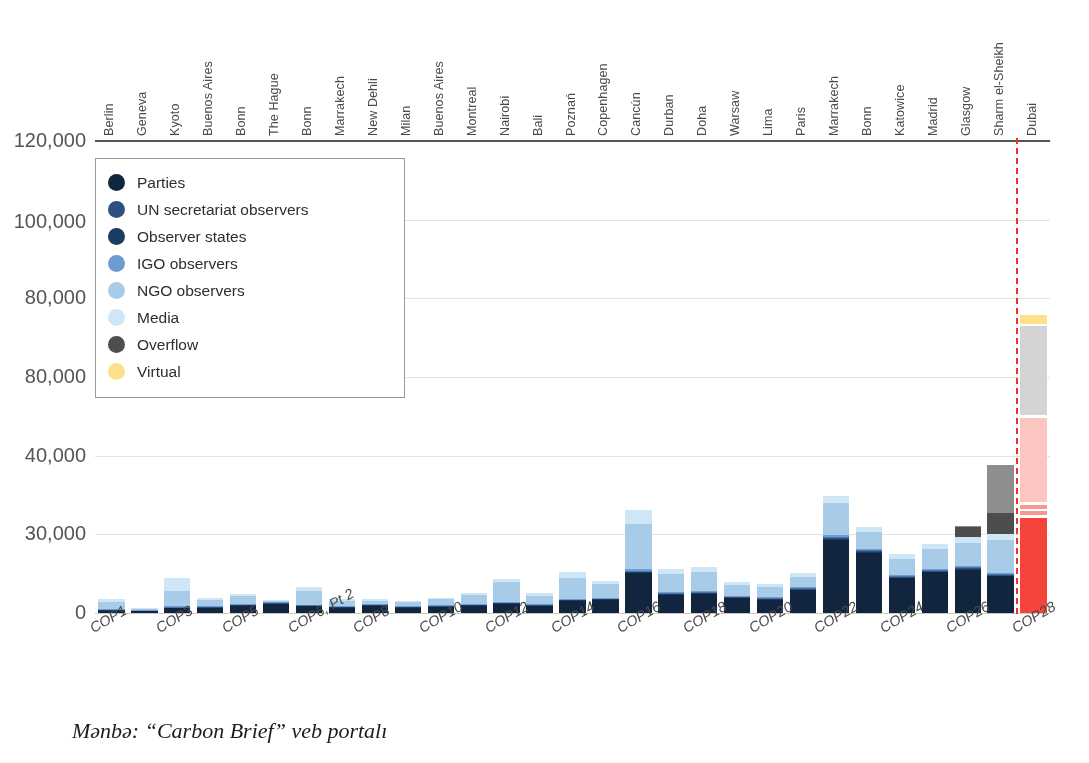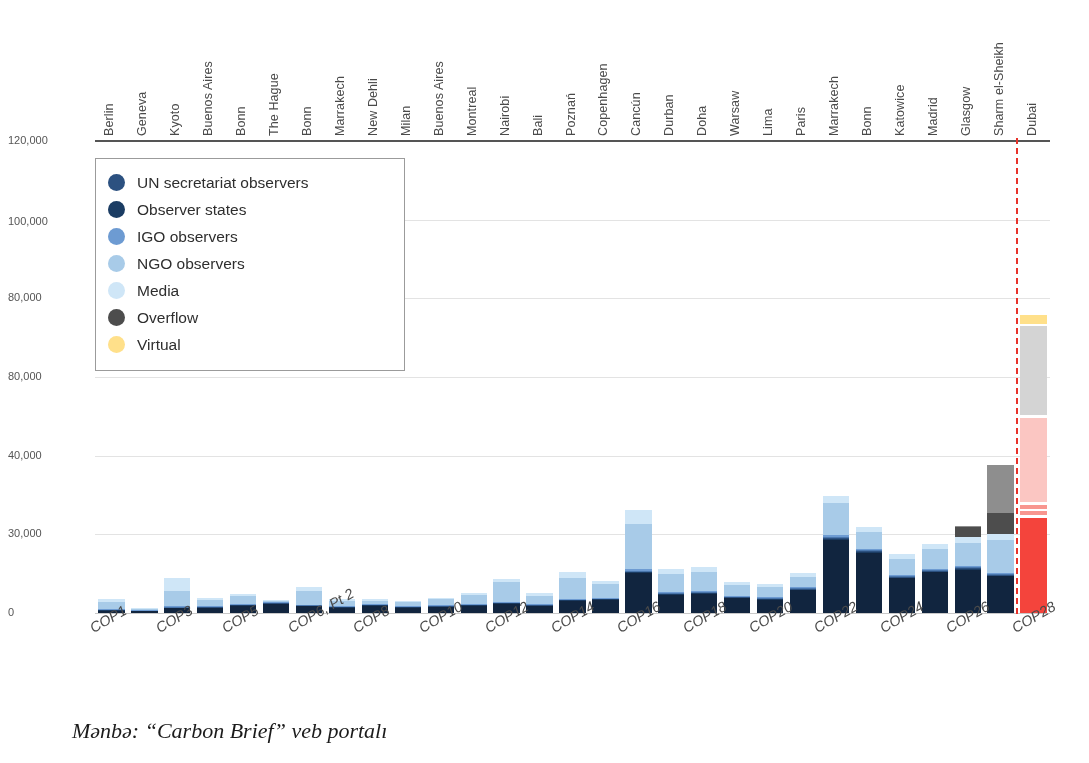--- a/index.html
+++ b/index.html
@@ -68,21 +68,22 @@
   }
   #yticks {
     position: absolute;
     left: 0; top: 140px;
     width: 1089px; height: 472px;
   }
   .ytick-lbl {
     position: absolute;
     left: 8px;
     width: 78px;
-    font-size: 11px;
+    text-align: right;
+    font-size: 20px;
     color: #555;
     transform: translateY(-50%);
   }
 
   
   .bar {
     position: absolute;
     bottom: 0;
   }
   .seg {
@@ -483,20 +484,24 @@
           <div class="seg" style="background: rgb(255, 255, 255); height: 2.36px; bottom: 287.527px;"></div>
           <div class="seg" style="background: rgb(255, 224, 138); height: 8.65333px; bottom: 289.887px;"></div>
         </div>
       </div>
     <div class="axis-base"></div>
     <div id="dubai-divider" style="left: 921.362px;"></div>
   </div>
 
   <div id="legend">
       <div class="legend-row">
+        <span class="legend-dot" style="background: rgb(17, 37, 63);"></span>
+        <span class="legend-text">Parties</span>
+      </div>
+      <div class="legend-row">
         <span class="legend-dot" style="background: rgb(44, 81, 128);"></span>
         <span class="legend-text">UN secretariat observers</span>
       </div>
       <div class="legend-row">
         <span class="legend-dot" style="background: rgb(27, 60, 99);"></span>
         <span class="legend-text">Observer states</span>
       </div>
       <div class="legend-row">
         <span class="legend-dot" style="background: rgb(109, 155, 210);"></span>
         <span class="legend-text">IGO observers</span>

